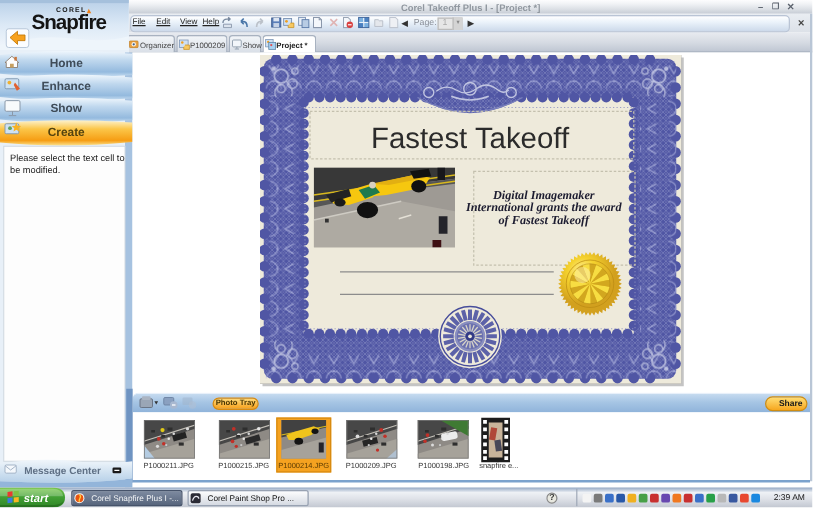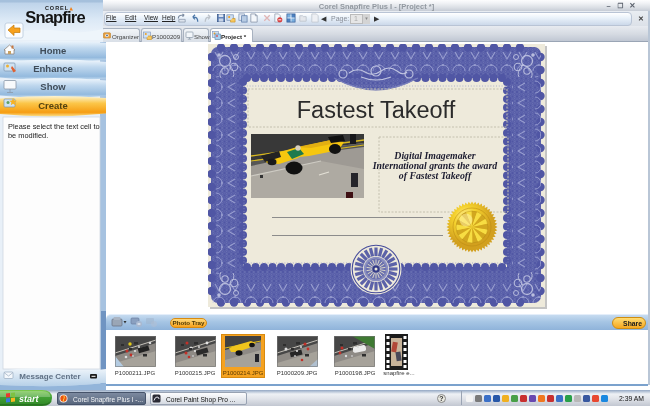--- a/index.html
+++ b/index.html
@@ -41,21 +41,21 @@
 #taskbar { left:0; top:390px; width:650px; height:16px;
   background:linear-gradient(180deg,#93a7c3 0%,#eef1f5 25%,#e0e3e9 55%,#c2c7d1 100%); }
 .taskbtn { top:392px; height:13px; border-radius:2px; font-size:6.6px; padding:2.5px 3px 0 15px; white-space:nowrap; overflow:hidden;}
 #tb1 { left:57px; width:89px; background:linear-gradient(180deg,#7d8aa0 0%,#57657c 100%); border:1px solid #46536a; color:#f4f6f8;}
 #tb2 { left:150px; width:97px; background:linear-gradient(180deg,#fdfdfe 0%,#d5dae2 100%); border:1px solid #98a2b2; color:#111;}
 #clock { left:619px; top:394.5px; font-size:6.8px; color:#111; }
 </style></head>
 <body>
 
 <div class="abs" id="titlebar"></div>
-<div class="abs" id="titletext">Corel Snapfire Plus I - [Project *]</div>
+<div class="abs" id="titletext">Corel Takeoff Plus I - [Project *]</div>
 <div class="abs winbtn" style="left:604px;">–</div>
 <div class="abs winbtn" style="left:616px; font-size:6.5px;">❐</div>
 <div class="abs winbtn" style="left:628px;">✕</div>
 
 <div class="abs" id="menurow"></div>
 <div class="abs" id="menustrip"></div>
 <div class="abs menuitem" style="left:106px;">File</div>
 <div class="abs menuitem" style="left:125px;">Edit</div>
 <div class="abs menuitem" style="left:144px;">View</div>
 <div class="abs menuitem" style="left:162px;">Help</div>

